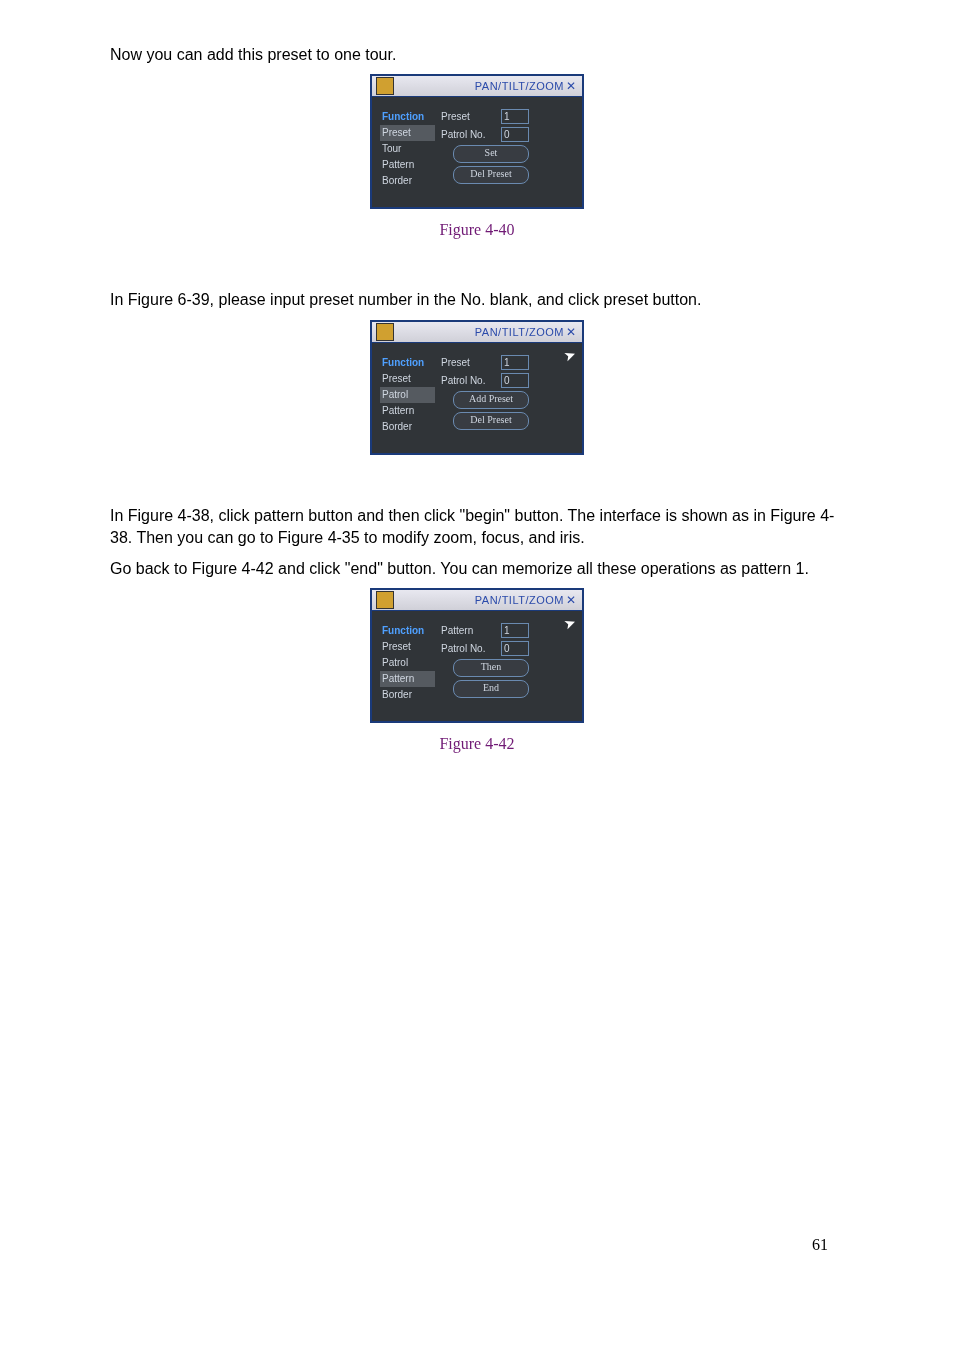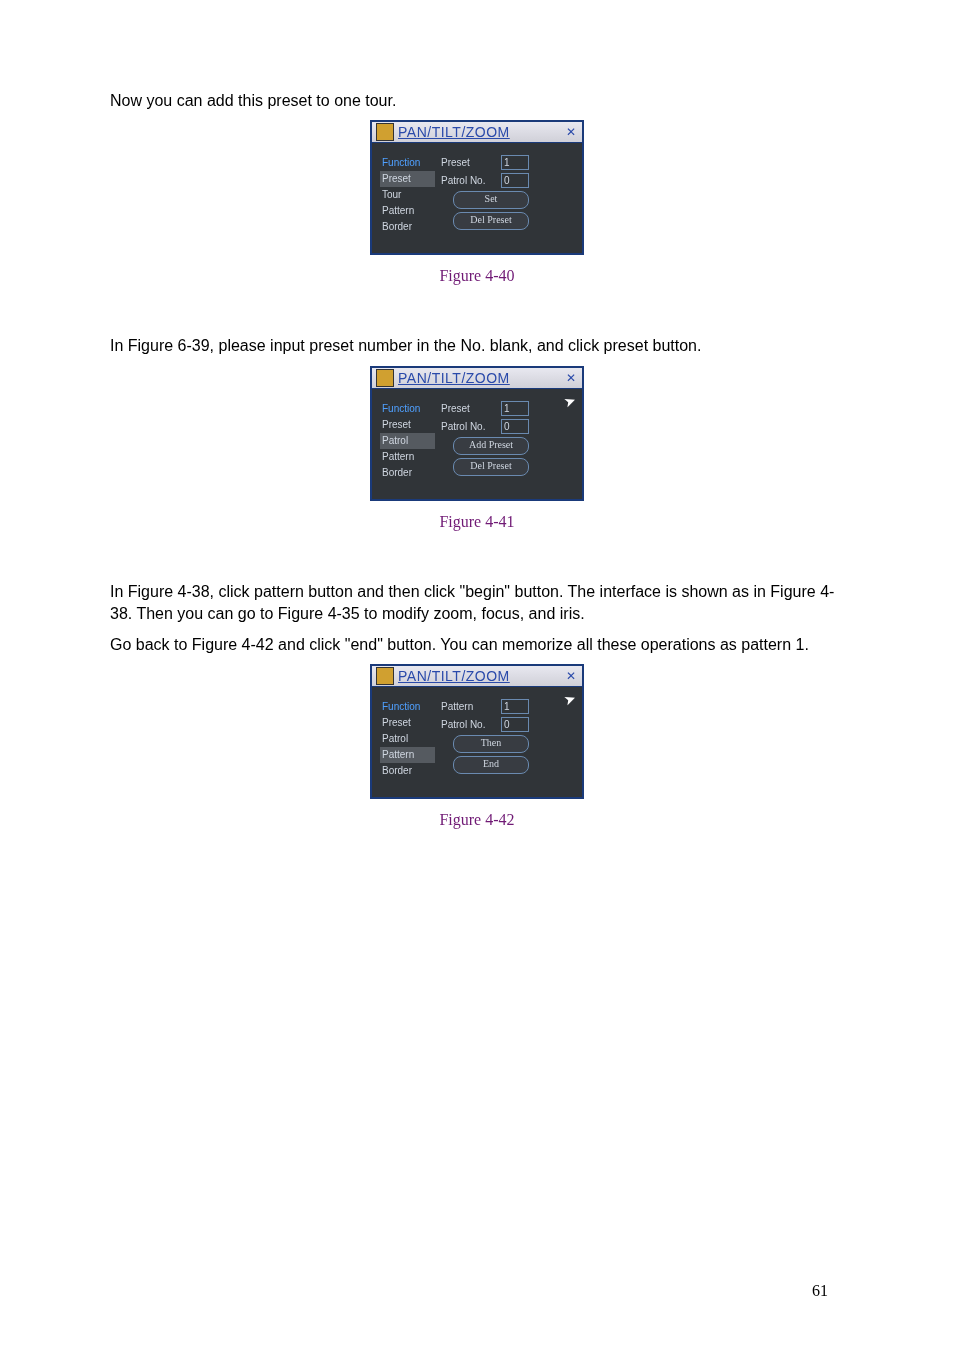--- a/index.html
+++ b/index.html
@@ -3,21 +3,21 @@
   <meta charset="utf-8">
   <style>
     body {
       margin: 0;
       padding: 0;
       font-family: Arial, sans-serif;
       background: #fff;
       width: 954px;
     }
     .page {
-      padding: 90px 110px 40px 110px;
+      padding: 44px 110px 40px 110px;
       position: relative;
       min-height: 1200px;
     }
     .body-text {
       font-size: 16px;
       color: #000;
       line-height: 1.4;
       margin: 0 0 8px 0;
     }
     .gap-mid { margin-top: 50px; }
@@ -53,25 +53,24 @@
     }
     .ptz-logo {
       width: 16px; height: 16px;
       background: #d0a030;
       border: 1px solid #333;
       margin-right: 4px;
       flex: 0 0 auto;
     }
     .ptz-title {
       flex: 1;
-      text-align: left;
-      font-size: 14px;
+      text-align: right;
+      font-size: 11px;
       color: #2a4aaa;
       letter-spacing: 0.5px;
-      text-decoration: underline;
     }
     .ptz-close {
       width: 14px; height: 14px;
       color: #2a4aaa;
       font-size: 12px;
       text-align: center;
       line-height: 14px;
     }
     .ptz-body {
       padding: 12px 8px 18px 8px;
@@ -86,20 +85,21 @@
       line-height: 16px;
     }
     .ptz-menu-item {
       padding: 0 2px;
     }
     .ptz-menu-item.sel {
       background: #555a60;
     }
     .ptz-menu-item.active {
       color: #4fa0ff;
+      font-weight: bold;
     }
     .ptz-controls {
       flex: 1;
       font-size: 10px;
       color: #cfd6e0;
     }
     .ctrl-row {
       display: flex;
       align-items: center;
       margin-bottom: 3px;
@@ -213,21 +213,20 @@
           </div>
           <div class="ctrl-row">
             <span class="ctrl-label">Patrol No.</span>
             <span class="ctrl-input">0</span>
           </div>
           <span class="ctrl-button">Add Preset</span>
           <span class="ctrl-button">Del Preset</span>
         </div>
       </div>
     </div>
-    <div class="figure-caption">Figure 4-41</div>
   </div>
 
 
   <p class="body-text gap-mid">In  Figure 4-38, click pattern button and then click "begin" button. The interface is shown as in  Figure 4-38. Then you can go to Figure 4-35  to modify zoom, focus, and iris.</p>
   <p class="body-text">Go back to  Figure 4-42 and click "end" button. You can memorize all these operations as pattern 1.</p>
 
   <div class="figure-block">
     <div class="ptz-dialog">
       <div class="ptz-titlebar">
         <div class="ptz-logo"></div>

